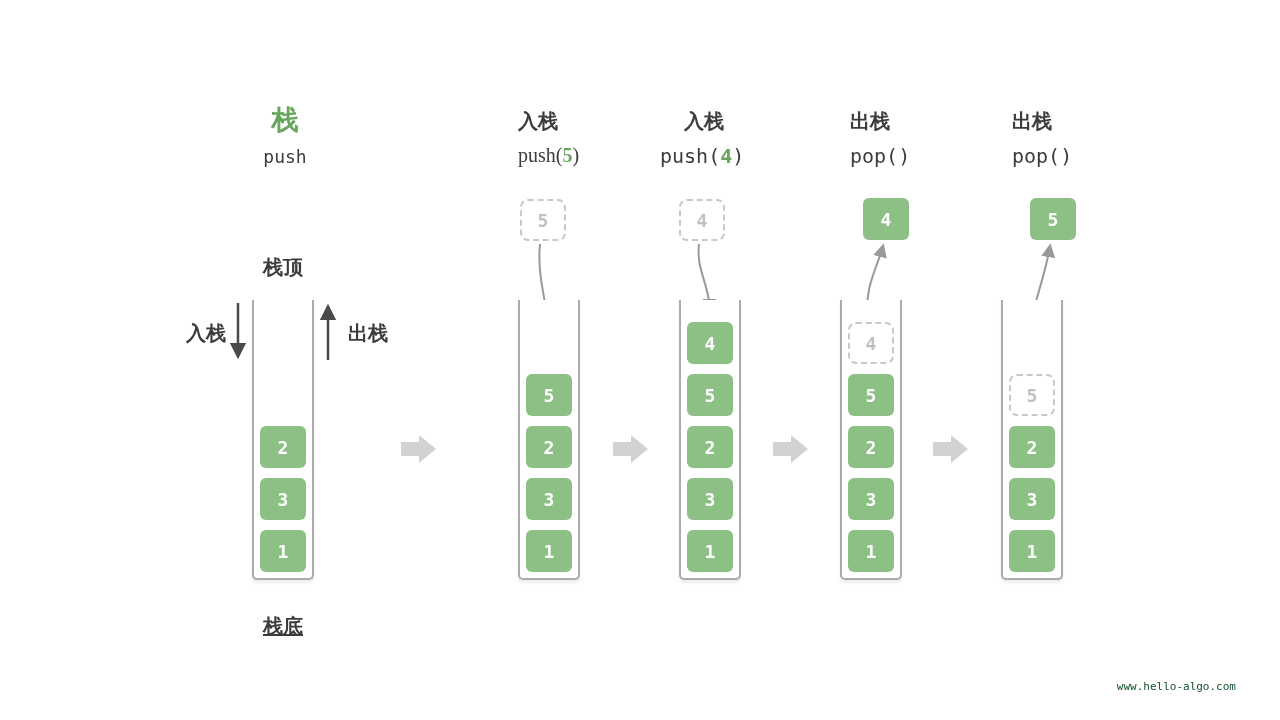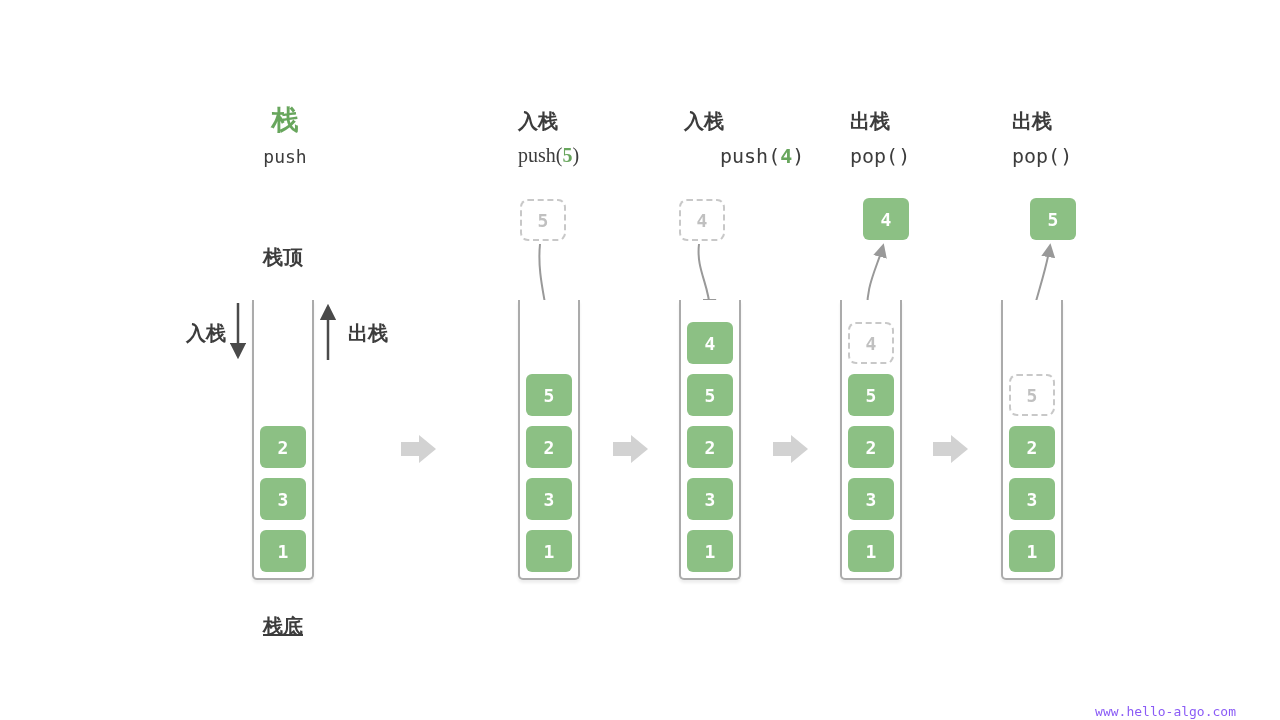--- a/index.html
+++ b/index.html
@@ -32,21 +32,21 @@
     width:42px;height:38px;border-radius:8px;
   }
   .float-box{
     width:46px;height:42px;border-radius:8px;
     display:flex;align-items:center;justify-content:center;
     font-size:18px;font-weight:bold;font-family:"DejaVu Sans Mono", monospace;
   }
   .float-box.dashed{background:#ffffff;border:2px dashed #c8c8c8;color:#c0c0c0;width:42px;height:38px;}
   .float-box.solid{background:#8CC084;color:#ffffff;border-radius:6px;}
   .watermark{
-    font-size:13px;font-family:"DejaVu Sans Mono", monospace;color:#8b5cf6;margin-top:24px;
+    font-size:11px;font-family:"DejaVu Sans Mono", monospace;color:#14532d;
   }
   svg.overlay{position:absolute;left:0;top:0;pointer-events:none;}
 </style>
 </head>
 <body>
 
 <div class="canvas">
 
   <svg class="overlay" width="1280" height="720">
     <defs>
@@ -70,42 +70,42 @@
       <polygon transform="translate(418,449)" points="-17,-7 1,-7 1,-14 18,0 1,14 1,7 -17,7"></polygon>
       <polygon transform="translate(630,449)" points="-17,-7 1,-7 1,-14 18,0 1,14 1,7 -17,7"></polygon>
       <polygon transform="translate(790,449)" points="-17,-7 1,-7 1,-14 18,0 1,14 1,7 -17,7"></polygon>
       <polygon transform="translate(950,449)" points="-17,-7 1,-7 1,-14 18,0 1,14 1,7 -17,7"></polygon>
     </g>
   </svg>
 
   <div class="abs title-zh" style="left:235px;top:102px;">栈</div>
   <div class="abs title-en" style="left:235px;top:146px;">push</div>
 
-  <div class="abs side-label" style="left:233px;top:244px;">栈顶</div>
+  <div class="abs side-label" style="left:233px;top:254px;">栈顶</div>
   <div class="abs side-label" style="left:233px;top:613px;text-decoration:underline;">栈底</div>
 
   <div class="abs mini-label" style="left:186px;top:320px;">入栈</div>
   <div class="abs mini-label" style="left:348px;top:320px;">出栈</div>
 
   <div class="abs stack-frame" style="left:252px;top:300px;"></div>
   <div class="abs cell" style="left:260px;top:426px;">2</div>
   <div class="abs cell" style="left:260px;top:478px;">3</div>
   <div class="abs cell" style="left:260px;top:530px;">1</div>
 
   <div class="abs op-zh" style="left:518px;top:108px;">入栈</div>
   <div class="abs op-code" style="left:518px;top:144px;font-family:Liberation Serif, serif;"><span>push(</span><span class="arg">5</span><span>)</span></div>
   <div class="abs float-box dashed" style="left:520px;top:199px;">5</div>
   <div class="abs stack-frame" style="left:518px;top:300px;"></div>
   <div class="abs cell" style="left:526px;top:374px;">5</div>
   <div class="abs cell" style="left:526px;top:426px;">2</div>
   <div class="abs cell" style="left:526px;top:478px;">3</div>
   <div class="abs cell" style="left:526px;top:530px;">1</div>
 
   <div class="abs op-zh" style="left:684px;top:108px;">入栈</div>
-  <div class="abs op-code" style="left:720px;top:144px;"><span>push(</span><span class="arg">4</span><span>)</span></div>
+  <div class="abs op-code" style="left:660px;top:144px;"><span>push(</span><span class="arg">4</span><span>)</span></div>
   <div class="abs float-box dashed" style="left:679px;top:199px;">4</div>
   <div class="abs stack-frame" style="left:679px;top:300px;"></div>
   <div class="abs cell" style="left:687px;top:322px;">4</div>
   <div class="abs cell" style="left:687px;top:374px;">5</div>
   <div class="abs cell" style="left:687px;top:426px;">2</div>
   <div class="abs cell" style="left:687px;top:478px;">3</div>
   <div class="abs cell" style="left:687px;top:530px;">1</div>
 
   <div class="abs op-zh" style="left:850px;top:108px;">出栈</div>
   <div class="abs op-code" style="left:850px;top:144px;"><span>pop(</span><span class="arg"></span><span>)</span></div>

